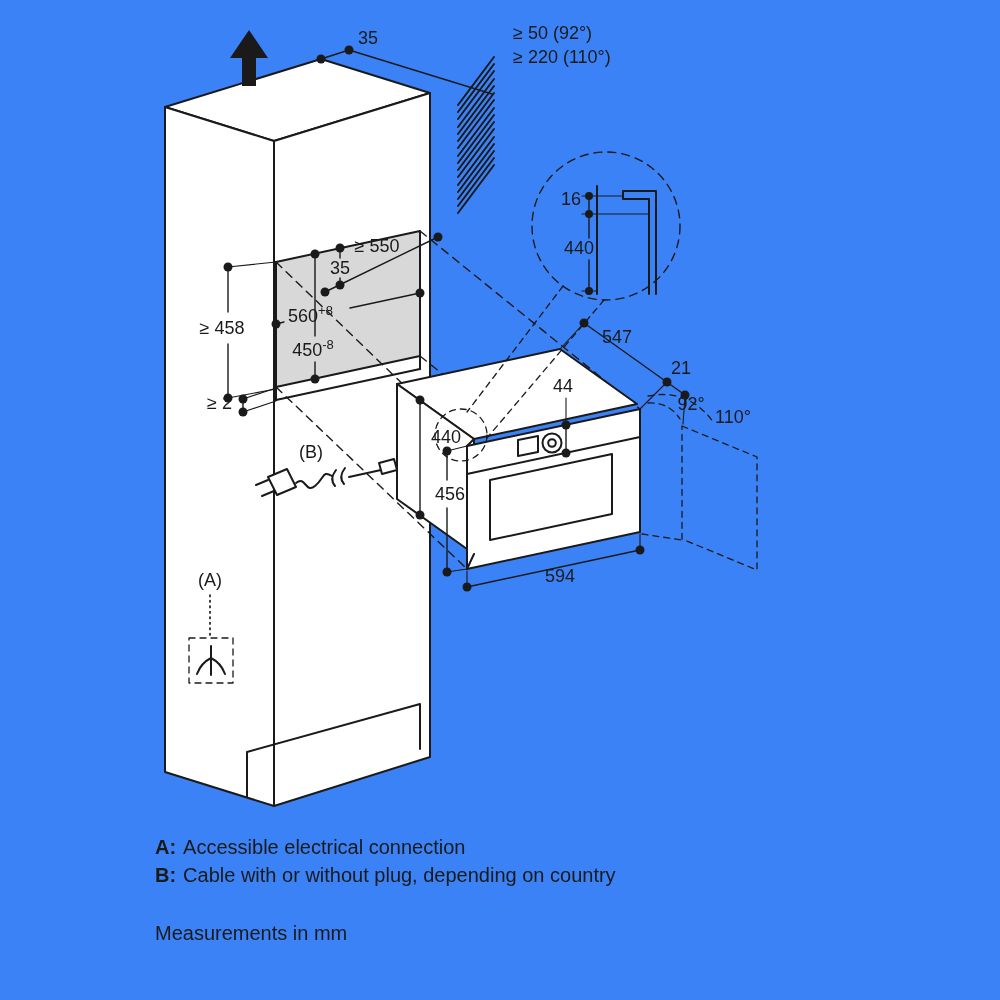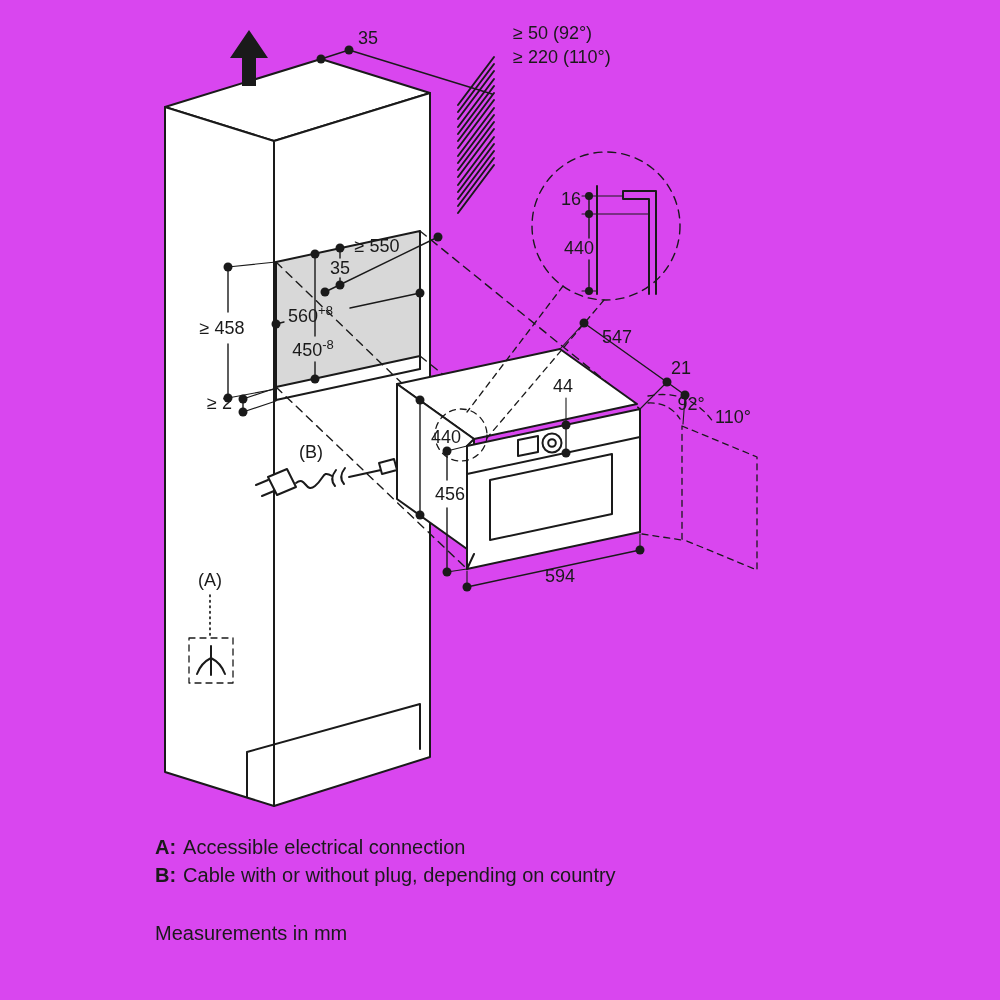--- a/index.html
+++ b/index.html
@@ -1,16 +1,16 @@
 <!DOCTYPE html>
 <html><head>
 <meta charset="utf-8">
 <style>
   html,body{margin:0;padding:0;background:#fff;}
-  .stage{position:relative;width:1000px;height:1000px;background:#d946ef;overflow:hidden;
+  .stage{position:relative;width:1000px;height:1000px;background:#3b82f6;overflow:hidden;
          font-family:"Liberation Sans", sans-serif;}
   svg{position:absolute;left:0;top:0;}
   .ln{stroke:#1a1a1a;stroke-width:2;fill:none;stroke-linejoin:round;stroke-linecap:round;}
   .face{fill:#ffffff;}
   .niche-face{fill:#d8d8d8;}
   .thin{stroke-width:1.1;}
   .dim{stroke-width:1.4;}
   .dash{stroke-dasharray:8 6;stroke-width:1.4;}
   .dash2{stroke-dasharray:6 5;stroke-width:1.3;}
   .dotted{stroke-dasharray:1.5 4;stroke-width:1.7;}

